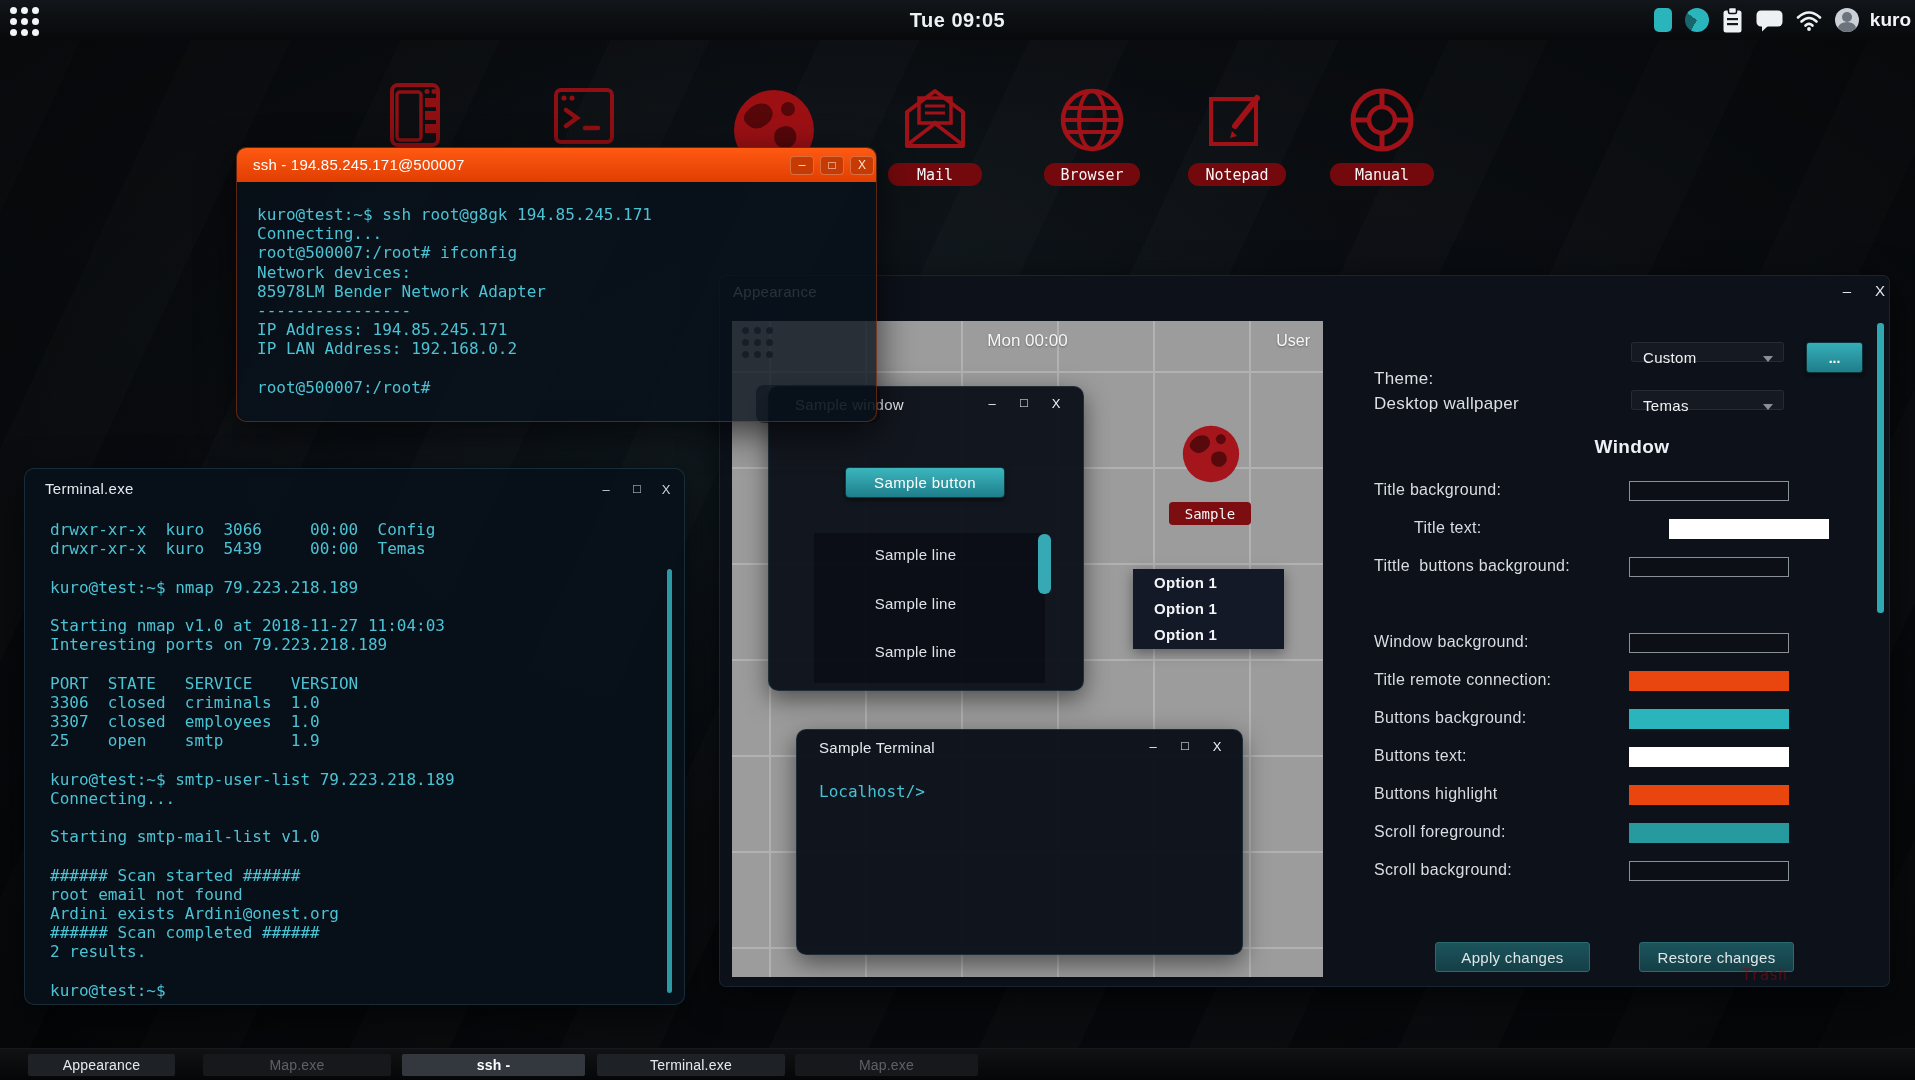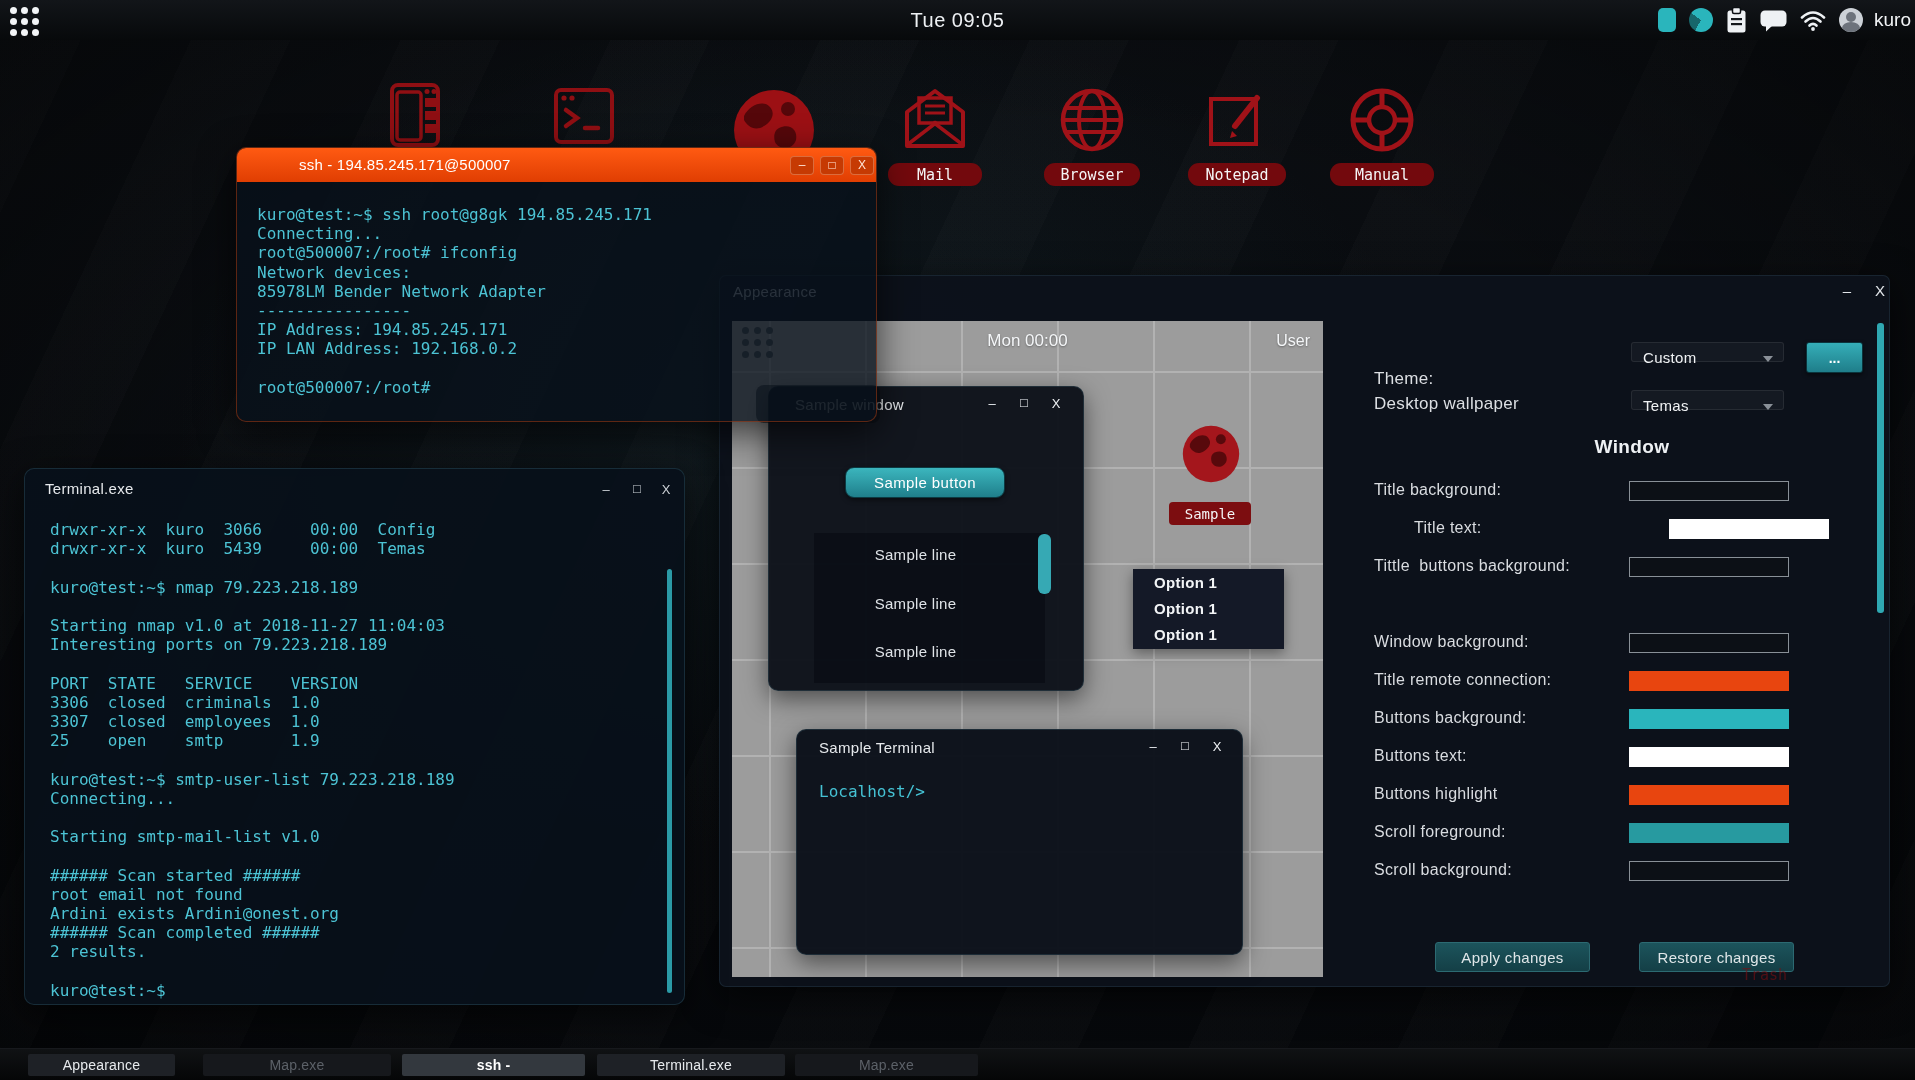--- a/index.html
+++ b/index.html
@@ -6,21 +6,21 @@
   *{box-sizing:border-box;}
   .screen{position:relative;width:1915px;height:1080px;overflow:hidden;
     font-family:"Liberation Sans",sans-serif;
     background:
       radial-gradient(ellipse 900px 600px at 42% 40%, rgba(42,86,98,0.18), transparent 70%),
       radial-gradient(ellipse at 50% 55%, transparent 55%, rgba(0,0,0,0.5) 100%),
       repeating-linear-gradient(115deg, rgba(255,255,255,0.015) 0 90px, transparent 90px 190px),
       linear-gradient(#0b0e12,#06080b);}
   
   .topbar{position:absolute;left:0;top:0;width:1915px;height:40px;
-    background:linear-gradient(#121519,#07090b);z-index:6;}
+    background:linear-gradient(#121519,#07090b);z-index:6;font-weight:bold;}
   .appgrid{position:absolute;left:10px;top:7px;display:grid;grid-template-columns:repeat(3,7px);grid-gap:4px;cursor:pointer;}
   .appgrid span{width:7px;height:7px;border-radius:50%;background:#f2f4f6;}
   .clock{position:absolute;left:50%;top:9px;transform:translateX(-50%);color:#eef1f4;font-size:20px;letter-spacing:0.5px;}
   .tray{position:absolute;right:4px;top:0;height:40px;display:flex;align-items:center;gap:13px;}
   .tray-square{width:18px;height:24px;border-radius:5px;background:#2ab5bc;}
   .tray-pie{width:24px;height:24px;border-radius:50%;background:conic-gradient(from 210deg,#17666b 0 95deg,#2ab5bc 95deg 360deg);}
   .avatar{width:24px;height:24px;border-radius:50%;background:#ccd1d7;overflow:hidden;position:relative;}
   .avatar i{position:absolute;left:7px;top:4px;width:10px;height:10px;border-radius:50%;background:#6d737c;}
   .avatar u{position:absolute;left:3px;top:14px;width:18px;height:12px;border-radius:50% 50% 0 0;background:#6d737c;}
   .username{color:#f2f4f6;font-size:19px;margin-left:-2px;}
@@ -33,42 +33,42 @@
   .win{position:absolute;border-radius:10px;box-shadow:0 10px 36px rgba(0,0,0,0.65);}
   .ctl{position:absolute;color:#ccd1d6;font-size:13px;width:20px;text-align:center;cursor:pointer;}
   .mono{font-family:"DejaVu Sans Mono",monospace;}
   pre.term{margin:0;font-family:"DejaVu Sans Mono",monospace;font-size:16px;line-height:19.2px;
     color:#4cc3d4;white-space:pre;}
   
   .sshwin{left:236px;top:147px;width:641px;height:275px;z-index:4;
     background:rgba(8,17,27,0.78);border:1px solid rgba(255,80,10,0.35);}
   .sshbar{position:absolute;left:0;top:0;right:0;height:34px;border-radius:9px 9px 0 0;
     background:linear-gradient(#ff5a12,#e03e02);}
-  .sshbar .title{position:absolute;left:16px;top:8px;color:#fff;font-size:15px;letter-spacing:0.2px;margin-left:46px;}
+  .sshbar .title{position:absolute;left:16px;top:8px;color:#fff;font-size:15px;letter-spacing:0.2px;}
   .sshctl{position:absolute;top:8px;width:24px;height:19px;border-radius:4px;background:#c63a03;
     border:1px solid rgba(255,205,175,0.35);color:#ffe4d6;font-size:12px;line-height:16px;text-align:center;cursor:pointer;}
   
   .termwin{left:24px;top:468px;width:661px;height:537px;z-index:5;
     background:rgba(8,16,26,0.93);border:1px solid rgba(70,130,150,0.25);}
   .wtitle{position:absolute;left:20px;top:11px;color:#e6e9ec;font-size:15px;letter-spacing:0.3px;}
   .vscroll{position:absolute;border-radius:3px;background:#2b9aa6;}
   
   .appwin{left:719px;top:275px;width:1171px;height:712px;z-index:2;border-radius:7px;
     background:rgba(12,18,27,0.97);border:1px solid rgba(60,95,115,0.25);}
   .preview{position:absolute;left:12px;top:45px;width:591px;height:656px;
     background-color:#9c9c9c;
     background-image:linear-gradient(#b2b2b2 2px,transparent 2px),linear-gradient(90deg,#b2b2b2 2px,transparent 2px);
     background-size:96px 96px;background-position:37px 50px;}
   .minigrid{position:absolute;left:10px;top:6px;display:grid;grid-template-columns:repeat(3,7px);grid-gap:5px;}
   .minigrid span{width:7px;height:7px;border-radius:50%;background:#4c5157;}
   .pvtext{color:#f4f6f8;text-shadow:0 1px 2px rgba(0,0,0,0.35);}
   .samplewin{position:absolute;left:36px;top:65px;width:316px;height:305px;border-radius:10px;
     background:rgba(13,18,26,0.97);border:1px solid rgba(80,130,150,0.22);box-shadow:0 8px 24px rgba(0,0,0,0.5);}
   .ghost{position:absolute;left:24px;top:64px;width:124px;height:38px;border-radius:8px;background:rgba(8,12,18,0.55);}
-  .samplebtn{position:absolute;left:76px;top:80px;width:160px;height:31px;border-radius:9px;
+  .samplebtn{position:absolute;left:76px;top:80px;width:160px;height:31px;border-radius:4px;
     background:linear-gradient(#3cb6be,#1f7f8b);border:1px solid #0c3a42;box-shadow:0 2px 5px rgba(0,0,0,0.5);
     color:#fff;font-size:15px;letter-spacing:0.4px;display:flex;align-items:center;justify-content:center;cursor:pointer;}
   .samplelist{position:absolute;left:45px;top:146px;width:231px;height:150px;background:rgba(6,10,16,0.55);}
   .samplelist .li{color:#dfe3e7;font-size:15px;letter-spacing:0.3px;text-align:center;transform:translateX(-14px);margin-top:13px;cursor:pointer;}
   .optmenu{position:absolute;left:401px;top:248px;width:151px;height:80px;background:#141927;box-shadow:0 4px 12px rgba(0,0,0,0.4);}
   .optmenu .opt{height:26px;line-height:27px;padding-left:21px;color:#f2f4f6;font-size:15px;font-weight:700;letter-spacing:0.3px;cursor:pointer;}
   .sterm{position:absolute;left:64px;top:408px;width:447px;height:226px;border-radius:10px;
     background:rgba(10,16,25,0.97);border:1px solid rgba(80,130,150,0.22);box-shadow:0 8px 24px rgba(0,0,0,0.5);}
   
   .slabel{position:absolute;color:#dcdfe3;font-size:17px;letter-spacing:0.3px;white-space:pre;}

